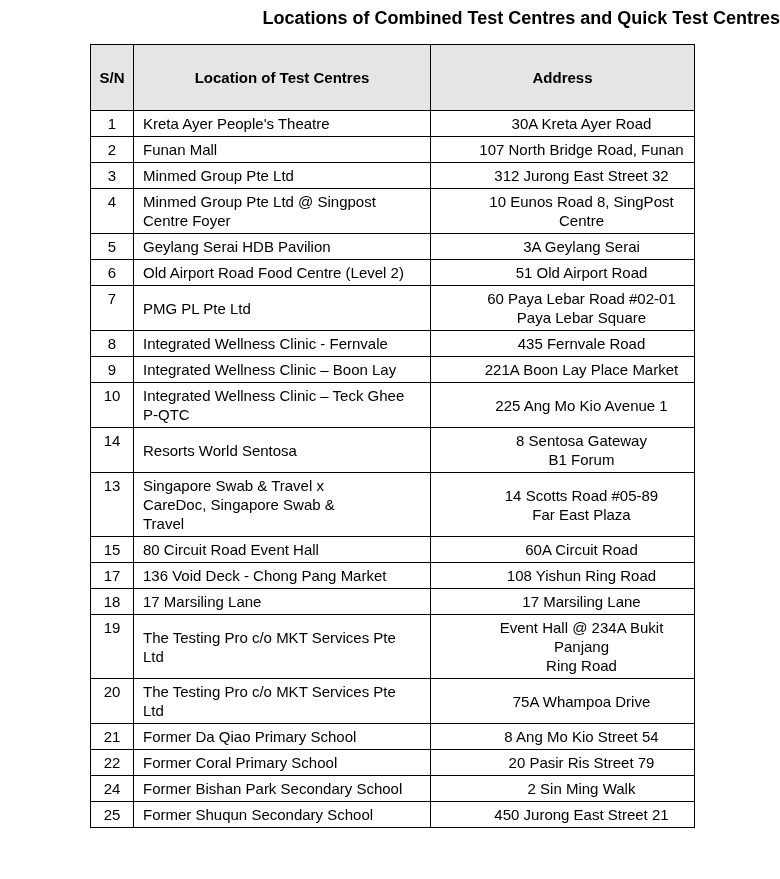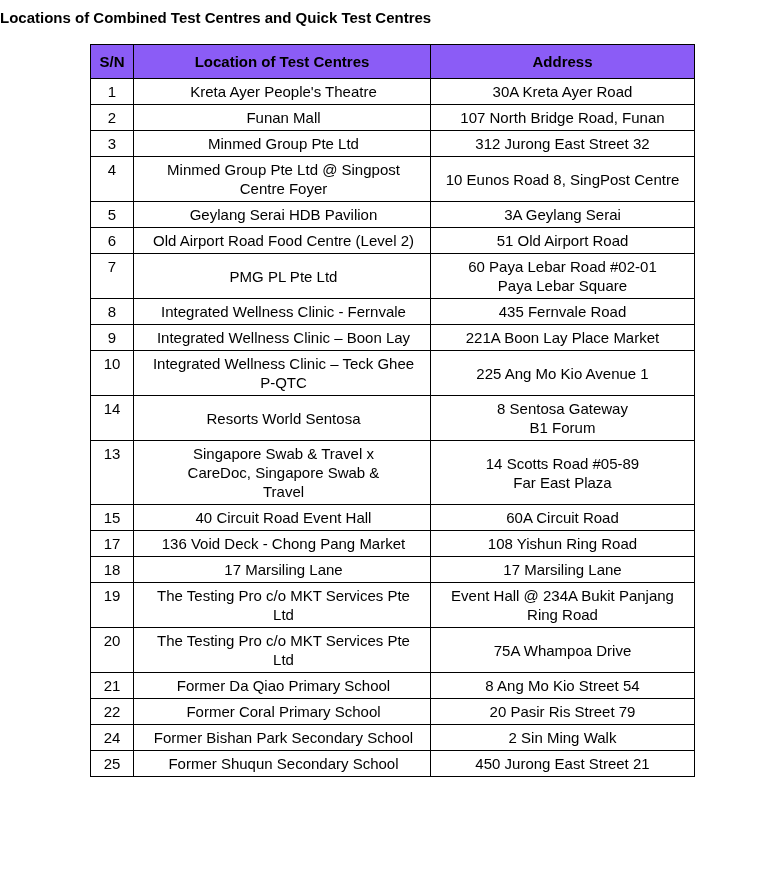--- a/index.html
+++ b/index.html
@@ -10,66 +10,67 @@
     color: #000000;
   }
   .page {
     width: 780px;
     height: 879px;
     background: #ffffff;
     box-sizing: border-box;
     overflow: hidden;
   }
   .doc-title {
-    text-align: left;
+    text-align: right;
     font-weight: bold;
-    font-size: 15px;
+    font-size: 18px;
     line-height: 18px;
     padding-top: 9px;
     margin: 0;
   }
   table.tc-table {
     border-collapse: collapse;
     table-layout: fixed;
     width: 604px;
     margin: 17px 0 0 90px;
   }
   .tc-table col.col-sn { width: 43px; }
   .tc-table col.col-location { width: 297px; }
   .tc-table col.col-address { width: 264px; }
   .tc-table th, .tc-table td {
     border: 1px solid #000000;
     font-size: 15px;
     line-height: 19px;
     box-sizing: border-box;
   }
   .tc-table th {
-    background: #8b5cf6;
+    background: #e5e5e5;
     font-weight: bold;
     text-align: center;
-    padding: 7px 4px;
+    padding: 23px 4px;
   }
   .tc-table td {
     padding: 3px 6px;
     white-space: pre-line;
   }
   .tc-table td:nth-child(1) {
     text-align: center;
     vertical-align: top;
     padding-left: 2px;
     padding-right: 2px;
   }
   .tc-table td:nth-child(2) {
-    text-align: center;
+    text-align: left;
     vertical-align: middle;
     padding-left: 9px;
   }
   .tc-table td:nth-child(3) {
     text-align: center;
     vertical-align: middle;
+    padding-left: 44px;
   }
 </style>
 </head>
 <body>
 
 <div class="page">
   <p class="doc-title">Locations of Combined Test Centres and Quick Test Centres</p>
 
   <table class="tc-table">
     <colgroup>
@@ -147,21 +148,21 @@
         <tr>
           <td>13</td>
           <td>Singapore Swab &amp; Travel x
 CareDoc, Singapore Swab &amp;
 Travel</td>
           <td>14 Scotts Road #05-89
 Far East Plaza</td>
         </tr>
         <tr>
           <td>15</td>
-          <td>40 Circuit Road Event Hall</td>
+          <td>80 Circuit Road Event Hall</td>
           <td>60A Circuit Road</td>
         </tr>
         <tr>
           <td>17</td>
           <td>136 Void Deck - Chong Pang Market</td>
           <td>108 Yishun Ring Road</td>
         </tr>
         <tr>
           <td>18</td>
           <td>17 Marsiling Lane</td>

